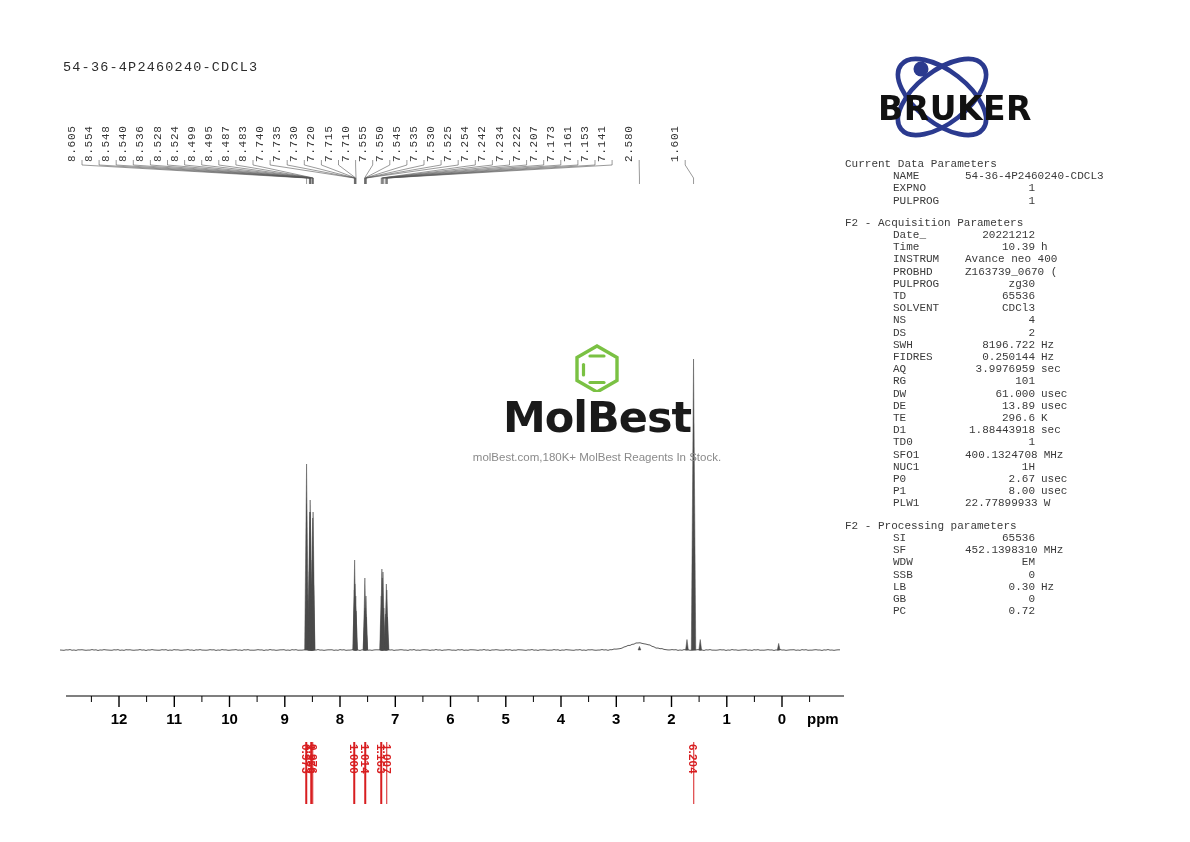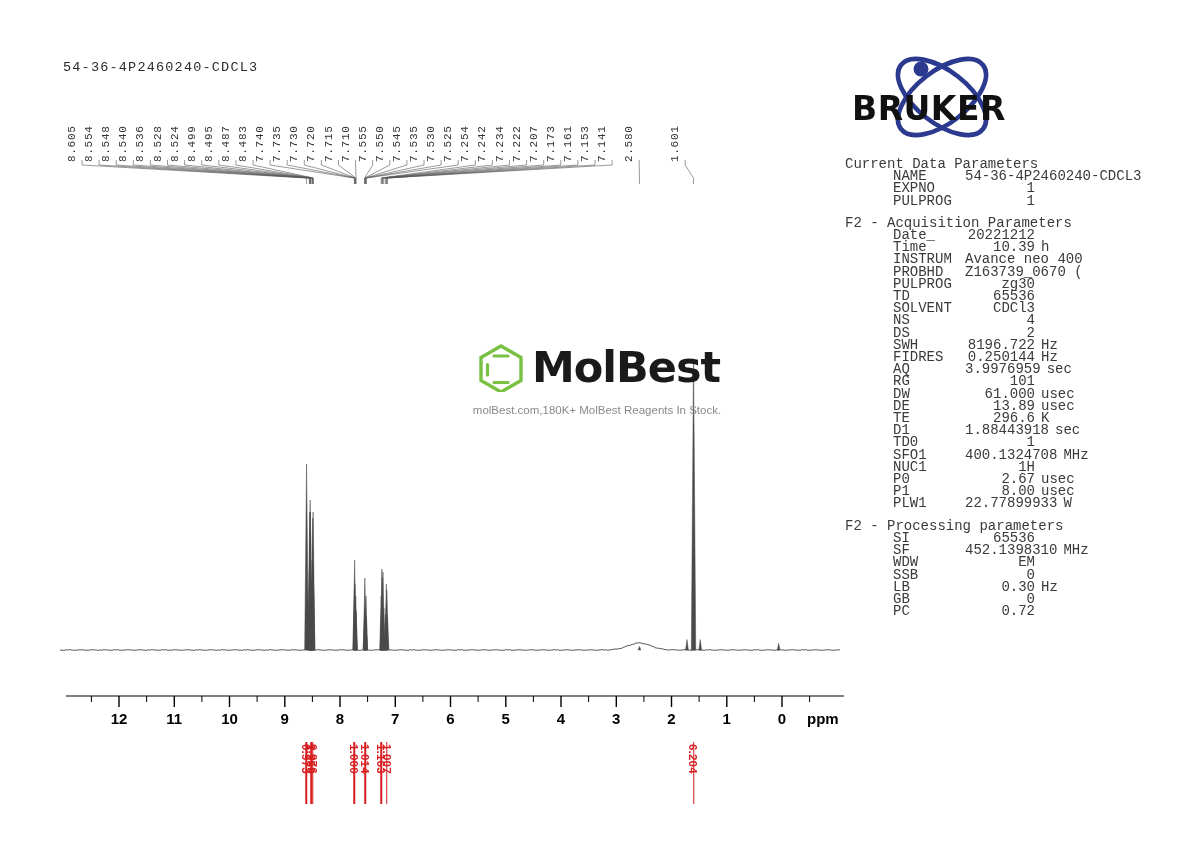--- a/index.html
+++ b/index.html
@@ -138,20 +138,21 @@
     left: 447px;
     top: 342px;
     width: 300px;
     text-align: center;
   }
   #watermark-logo-row {
     display: flex;
     align-items: center;
     justify-content: center;
     gap: 4px;
+    flex-direction: column;
   }
   #watermark-wordmark {
     font-family: "DejaVu Sans", sans-serif;
     font-size: 43px;
     font-weight: bold;
     color: #1a1a1a;
     letter-spacing: -1px;
     line-height: 1;
   }
   #watermark-tagline {
@@ -168,37 +169,37 @@
     left: 852px;
     top: 56px;
     width: 180px;
     height: 82px;
   }
   #bruker-wordmark {
     position: absolute;
     left: 0;
     top: 36px;
     width: 180px;
-    text-align: left;
+    text-align: right;
     font-family: "DejaVu Sans", sans-serif;
     font-size: 33px;
     font-weight: bold;
     color: #111;
     letter-spacing: 0.5px;
     line-height: 1;
   }
 
   
   #parameter-panel {
     position: absolute;
     left: 845px;
     top: 158px;
     width: 230px;
     font-family: "Liberation Mono", monospace;
-    font-size: 14px;
+    font-size: 11px;
     color: #3a3a3a;
     line-height: 12.2px;
   }
   .param-section-title {
     white-space: pre;
   }
   .param-row {
     display: flex;
     white-space: pre;
   }

